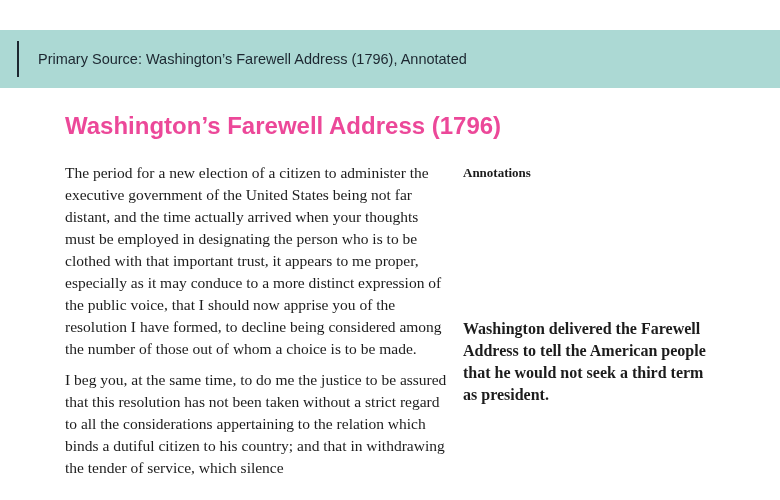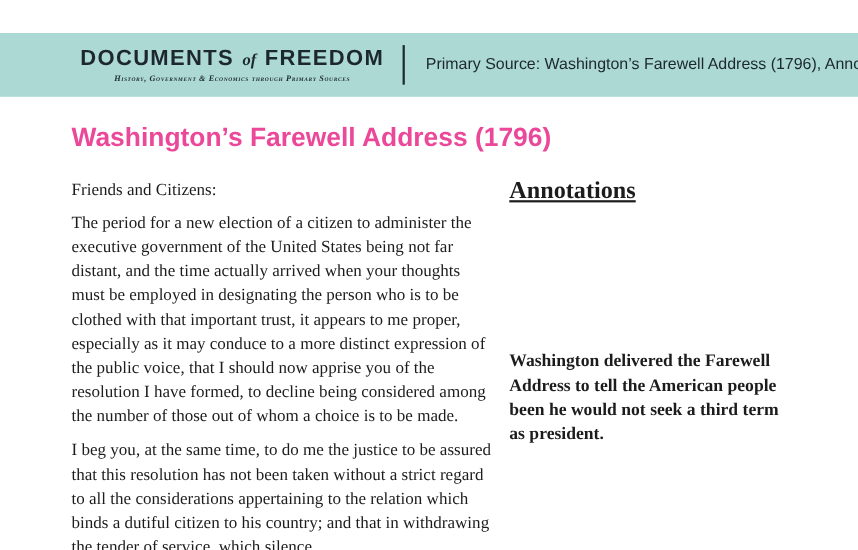--- a/index.html
+++ b/index.html
@@ -88,53 +88,43 @@
   .doc-col p { margin-bottom: 9px; }
   .doc-col .salutation { margin-bottom: 8px; }
   .anno-col {
     flex: 1 1 auto;
     padding-left: 14px;
     color: #1c1c1c;
   }
   .anno-heading {
     font-family: "Liberation Serif", serif;
     font-weight: bold;
-    font-size: 22px;
+    font-size: 13px;
     line-height: 22px;
-    text-decoration: underline;
   }
   .anno-note {
     font-weight: bold;
     font-size: 16px;
     line-height: 22px;
     margin-top: 134px;
   }
 </style>
 </head>
 <body>
 
 <header class="banner">
-  <div class="logo">
-    <div class="logo-title">
-      <span>DOCUMENTS</span>
-      <span class="of">of</span>
-      <span>FREEDOM</span>
-    </div>
-    <div class="logo-tagline">History, Government &amp; Economics through Primary Sources</div>
-  </div>
   <div class="banner-divider"></div>
   <div class="page-label">Primary Source: Washington’s Farewell Address (1796), Annotated</div>
 </header>
 
 <main>
   <h1 class="doc-title">Washington’s Farewell Address (1796)</h1>
   <div class="columns">
     <div class="doc-col">
-      <p class="salutation">Friends and Citizens:</p>
       <p>The period for a new election of a citizen to administer the executive government of the United States being not far distant, and the time actually arrived when your thoughts must be employed in designating the person who is to be clothed with that important trust, it appears to me proper, especially as it may conduce to a more distinct expression of the public voice, that I should now apprise you of the resolution I have formed, to decline being considered among the number of those out of whom a choice is to be made.</p>
       <p>I beg you, at the same time, to do me the justice to be assured that this resolution has not been taken without a strict regard to all the considerations appertaining to the relation which binds a dutiful citizen to his country; and that in withdrawing the tender of service, which silence</p>
     </div>
     <div class="anno-col">
       <div class="anno-heading">Annotations</div>
-      <p class="anno-note">Washington delivered the Farewell Address to tell the American people been he would not seek a third term as president.</p>
+      <p class="anno-note">Washington delivered the Farewell Address to tell the American people that he would not seek a third term as president.</p>
     </div>
   </div>
 </main>
 
 </body></html>

